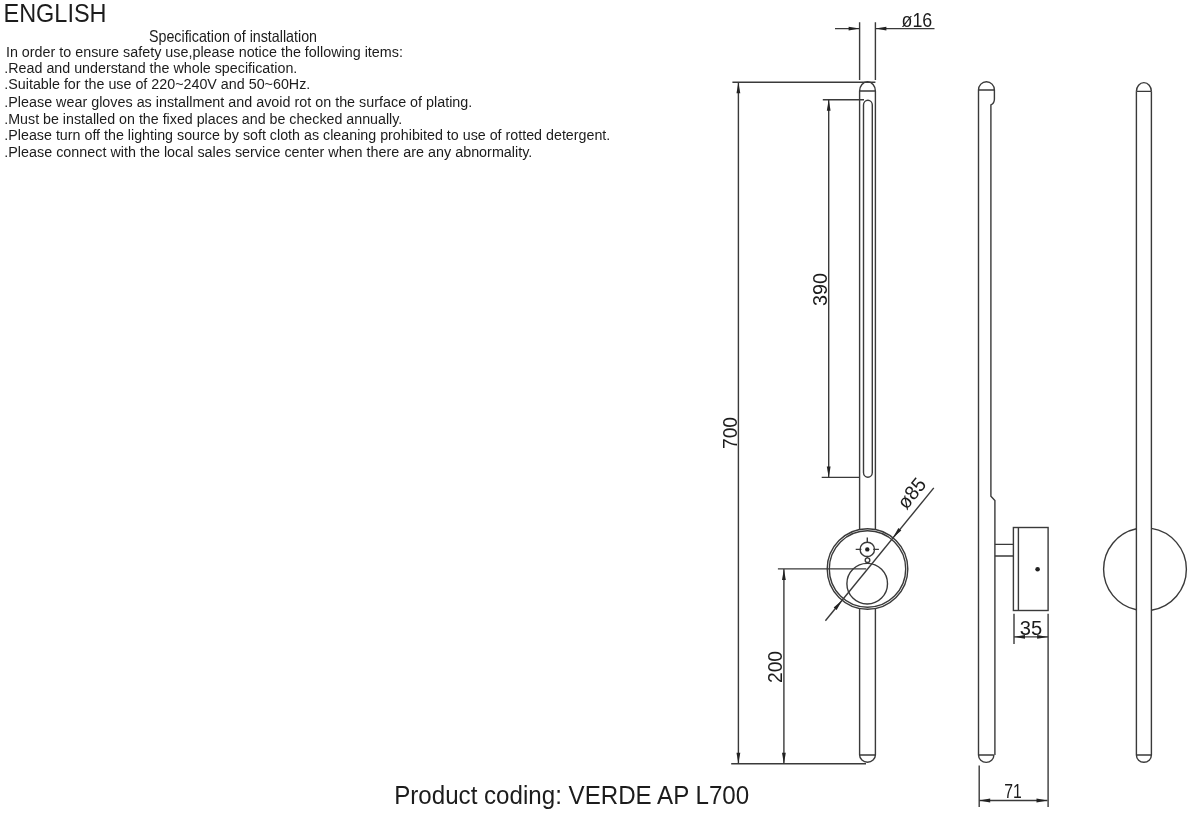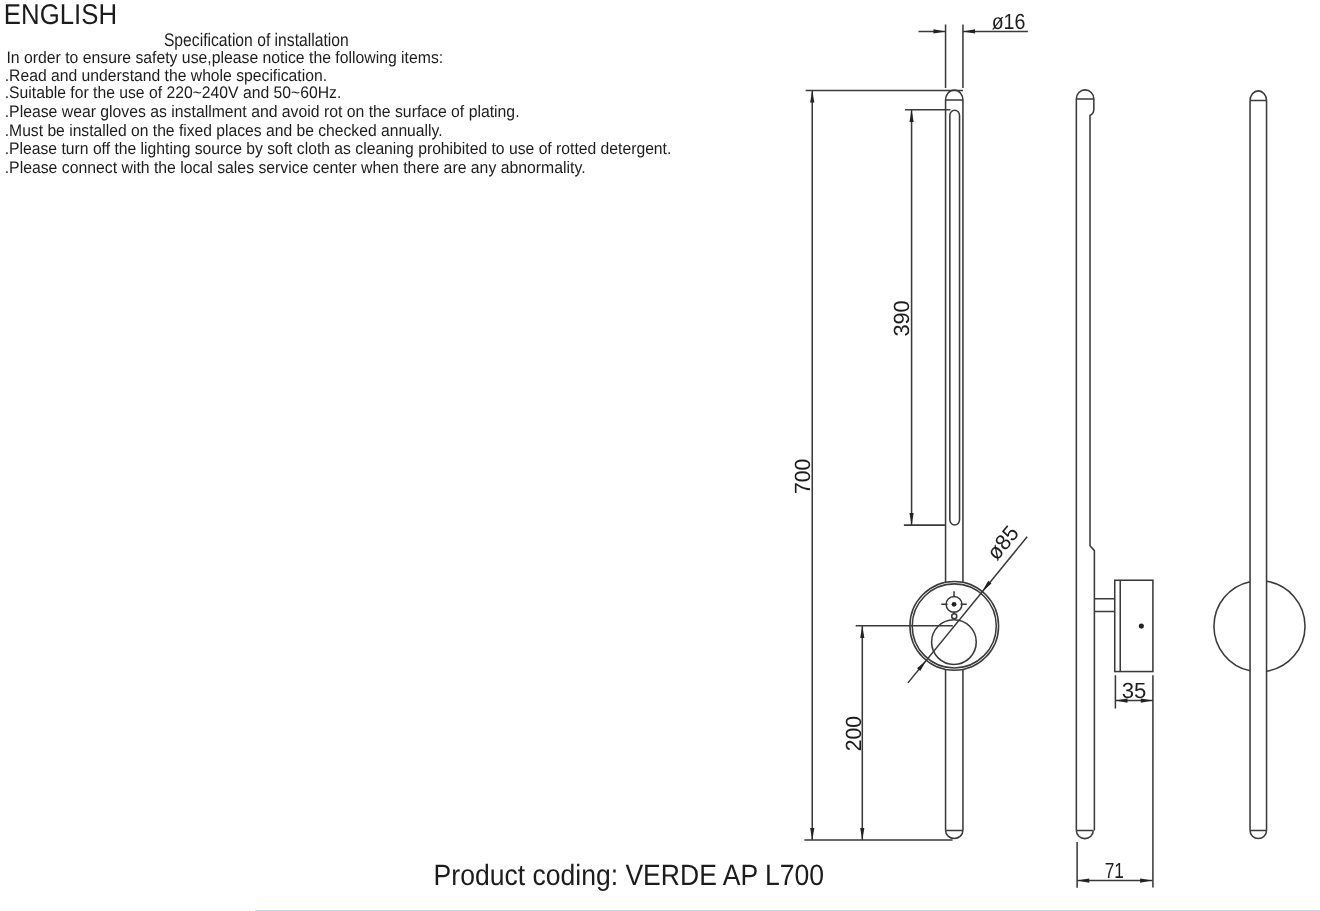--- a/index.html
+++ b/index.html
@@ -1,16 +1,16 @@
 <!DOCTYPE html>
 <html><head>
 <meta charset="utf-8">
 <style>
 html,body{margin:0;padding:0;background:#ffffff;}
-#page{position:relative;width:1200px;height:828px;background:#3b82f6;overflow:hidden;}
+#page{position:relative;width:1200px;height:828px;background:#86efac;overflow:hidden;}
 text{font-family:"Liberation Sans",sans-serif;fill:#1c1c1c;}
 .ln{stroke:#3a3a3a;stroke-width:1.4;fill:none;}
 .ar{fill:#222;stroke:none;}
 </style>
 </head>
 <body>
 <div id="page">
 <svg width="1200" height="828" viewBox="0 0 1200 828">
 <rect x="0" y="0" width="1200" height="828" fill="#ffffff"></rect>
 

